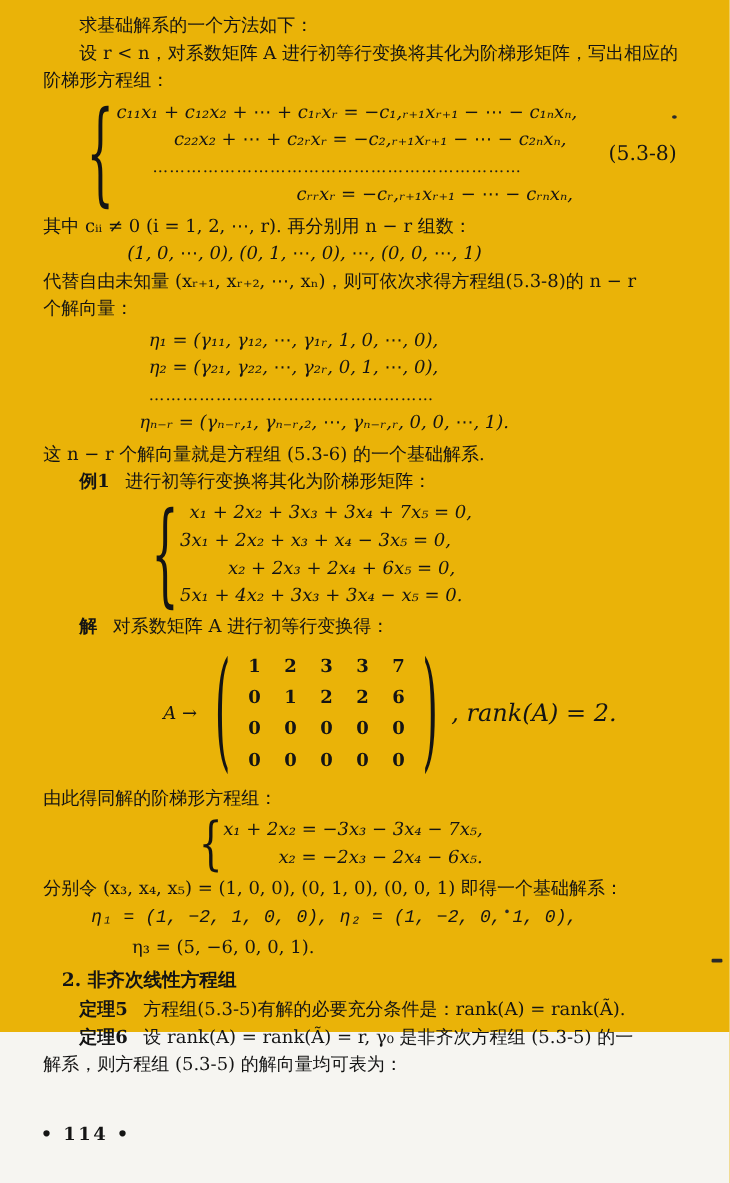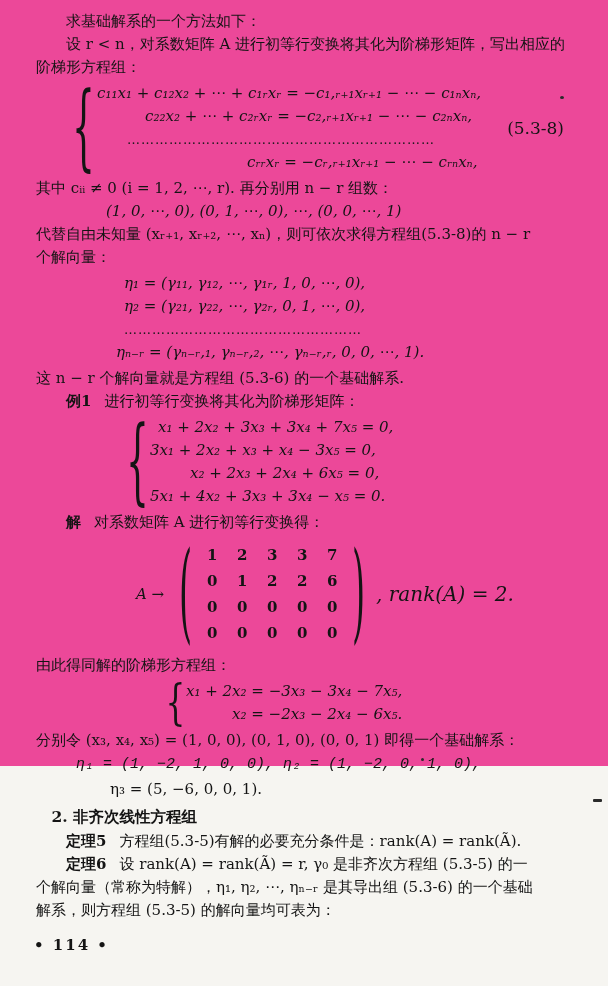--- a/index.html
+++ b/index.html
@@ -5,23 +5,23 @@
   * { margin:0; padding:0; box-sizing:border-box; }
   html,body { width:608px; height:986px; }
   body {
     background:#f6f5f1;
     font-family:"DejaVu Serif","DejaVu Sans","Liberation Serif",serif;
     color:#141414;
     overflow:hidden;
   }
   .page {
     position:relative;
-    width:608px; height:766px;
+    width:608px; height:860px;
     padding:10px 28px 0 36px;
-    background:#ec4899;
+    background:#eab308;
   }
   .line { font-size:15px; line-height:23px; white-space:nowrap; }
   .indent { text-indent:2em; }
   .label { font-weight:bold; margin-right:13px; }
 
   
   .eq-group { position:relative; margin-top:3px; margin-bottom:3px; }
   .eq-line  { font-size:15px; line-height:23px; white-space:nowrap; font-style:italic; }
   .dots-line{ font-style:normal; font-size:13px; letter-spacing:1px; color:#1a1a1a; }
 
@@ -172,21 +172,20 @@
 
   <div class="section-heading">2. 非齐次线性方程组</div>
 
   <div class="line indent">
     <span class="label">定理5</span><span>方程组(5.3-5)有解的必要充分条件是：rank(A) = rank(Ã).</span>
   </div>
 
   <div class="line indent">
     <span class="label">定理6</span><span>设 rank(A) = rank(Ã) = r, γ₀ 是非齐次方程组 (5.3-5) 的一</span>
   </div>
-  <div class="line">个解向量（常称为特解），η₁, η₂, ⋯, ηₙ₋ᵣ 是其导出组 (5.3-6) 的一个基础</div>
   <div class="line">解系，则方程组 (5.3-5) 的解向量均可表为：</div>
 
   <div class="page-number">• 114 •</div>
 
   <div class="speck s1"></div>
   <div class="speck s2"></div>
   <div class="speck s3"></div>
 </div>
 
 </body></html>

